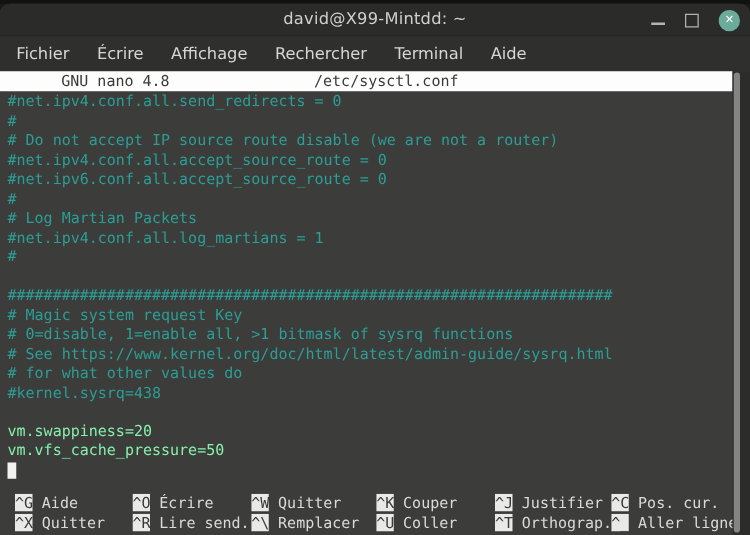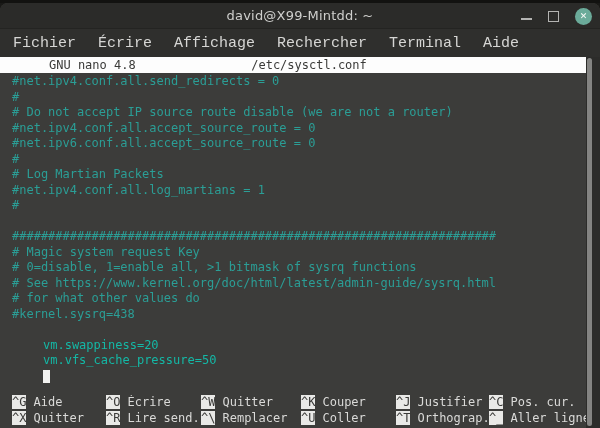--- a/index.html
+++ b/index.html
@@ -12,31 +12,31 @@
             display:flex;align-items:center;justify-content:center;}
   .titlebar .title{font-size:13px;font-weight:normal;color:#cfcfcd;letter-spacing:.2px;}
   .win-controls{position:absolute;right:8px;top:0;height:26px;display:flex;align-items:center;gap:16px;}
   .btn-min{width:11px;height:26px;position:relative;cursor:default;}
   .btn-min::after{content:"";position:absolute;left:0;right:0;top:15px;height:2px;background:#b4b4b2;}
   .btn-max{width:11px;height:11px;border:1.5px solid #b4b4b2;margin-top:1px;}
   .btn-close{width:17px;height:17px;border-radius:50%;background:#6bab9a;color:#fafaf8;
              display:flex;align-items:center;justify-content:center;font-size:9px;line-height:1;}
   
   .menubar{height:28px;background:#2f2f2d;display:flex;align-items:center;padding-left:2px;}
-  .menu-item{color:#d6d6d4;font-size:15px;padding:4px 11px;font-family:Liberation Mono, monospace;}
+  .menu-item{color:#d6d6d4;font-size:13px;padding:4px 11px;}
   
   .terminal{position:relative;height:371px;background:#3c3c3a;display:flex;flex-direction:column;
             font-family:"DejaVu Sans Mono",monospace;font-size:12px;}
   .nano-header{height:16px;width:586px;background:#fdfdfd;color:#3a3a38;display:flex;
                line-height:16px;white-space:pre;}
   .nano-version{padding-left:9px;margin-left:40px;}
   .nano-path{position:absolute;left:16px;width:586px;text-align:center;}
-  .buffer{flex:0 0 auto;padding-left:12px;padding-top:1px;}
+  .buffer{flex:0 0 auto;padding-left:6px;padding-top:1px;}
   .bline{height:15.5px;line-height:15.5px;white-space:pre;color:#2b9e96;}
-  .bline.white{color:#14b8a6;margin-left:31px;}
+  .bline.white{color:#86efac;}
   .cursor-block{display:inline-block;width:7px;height:13px;background:#f2f2f0;vertical-align:text-bottom;}
   
   .scrollbar-track{position:absolute;top:0;right:0;width:14px;height:371px;background:#2c2c2a;}
   .scrollbar-thumb{position:absolute;top:1px;left:1px;width:5px;height:368px;background:#848482;border-radius:3px;}
   
   .shortcuts{position:absolute;left:12px;bottom:1px;width:584px;display:grid;
              grid-template-columns:94px 95px 100px 95px 93px auto;grid-auto-rows:16px;}
   .sc{white-space:pre;line-height:15.5px;overflow:hidden;}
   .sc .key{background:#e9e9e7;color:#3a3a38;}
   .sc .lbl{color:#dadad8;padding-left:7px;}

